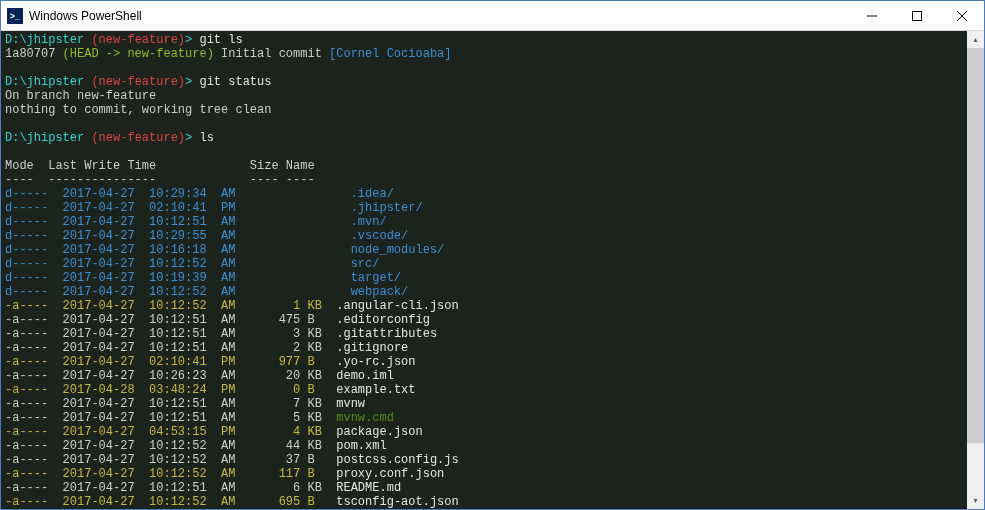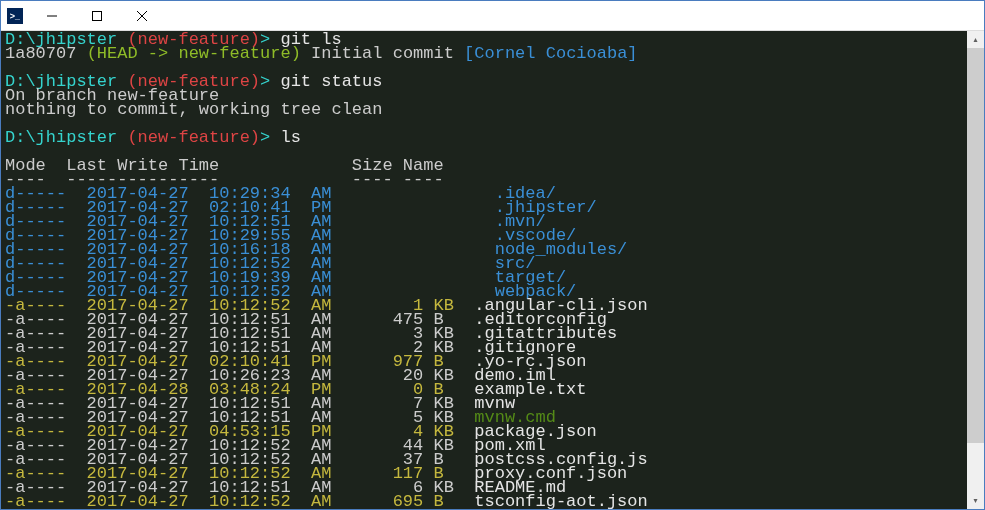--- a/index.html
+++ b/index.html
@@ -59,21 +59,21 @@
     }
     .terminal-wrap {
       flex: 1;
       display: flex;
       background: #1c231c;
       overflow: hidden;
     }
     .terminal {
       flex: 1;
       font-family: Consolas, "Courier New", monospace;
-      font-size: 17px;
+      font-size: 12px;
       line-height: 14px;
       color: #cccccc;
       padding: 2px 0 12px 4px;
       white-space: pre;
       overflow: hidden;
     }
     .scrollbar {
       width: 17px;
       background: #f0f0f0;
       position: relative;
@@ -103,20 +103,21 @@
     .c-dgreen { color: #548b17; }
     .c-blue   { color: #3a8fd6; }
     .c-grey   { color: #cccccc; }
   </style>
 </head>
 <body>
 
 <div class="window">
   <div class="title-bar">
     <span class="title-icon">&gt;_</span>
+    <span class="title-text">Windows PowerShell</span>
     <div class="window-controls">
       <div class="win-btn">
         <svg width="10" height="10" viewBox="0 0 10 10">
             <line x1="0" y1="5" x2="10" y2="5" stroke="currentColor" stroke-width="1"></line>
           </svg>
       </div>
       <div class="win-btn">
         <svg width="10" height="10" viewBox="0 0 10 10">
             <rect x="0.5" y="0.5" width="9" height="9" fill="none" stroke="currentColor" stroke-width="1"></rect>
           </svg>

